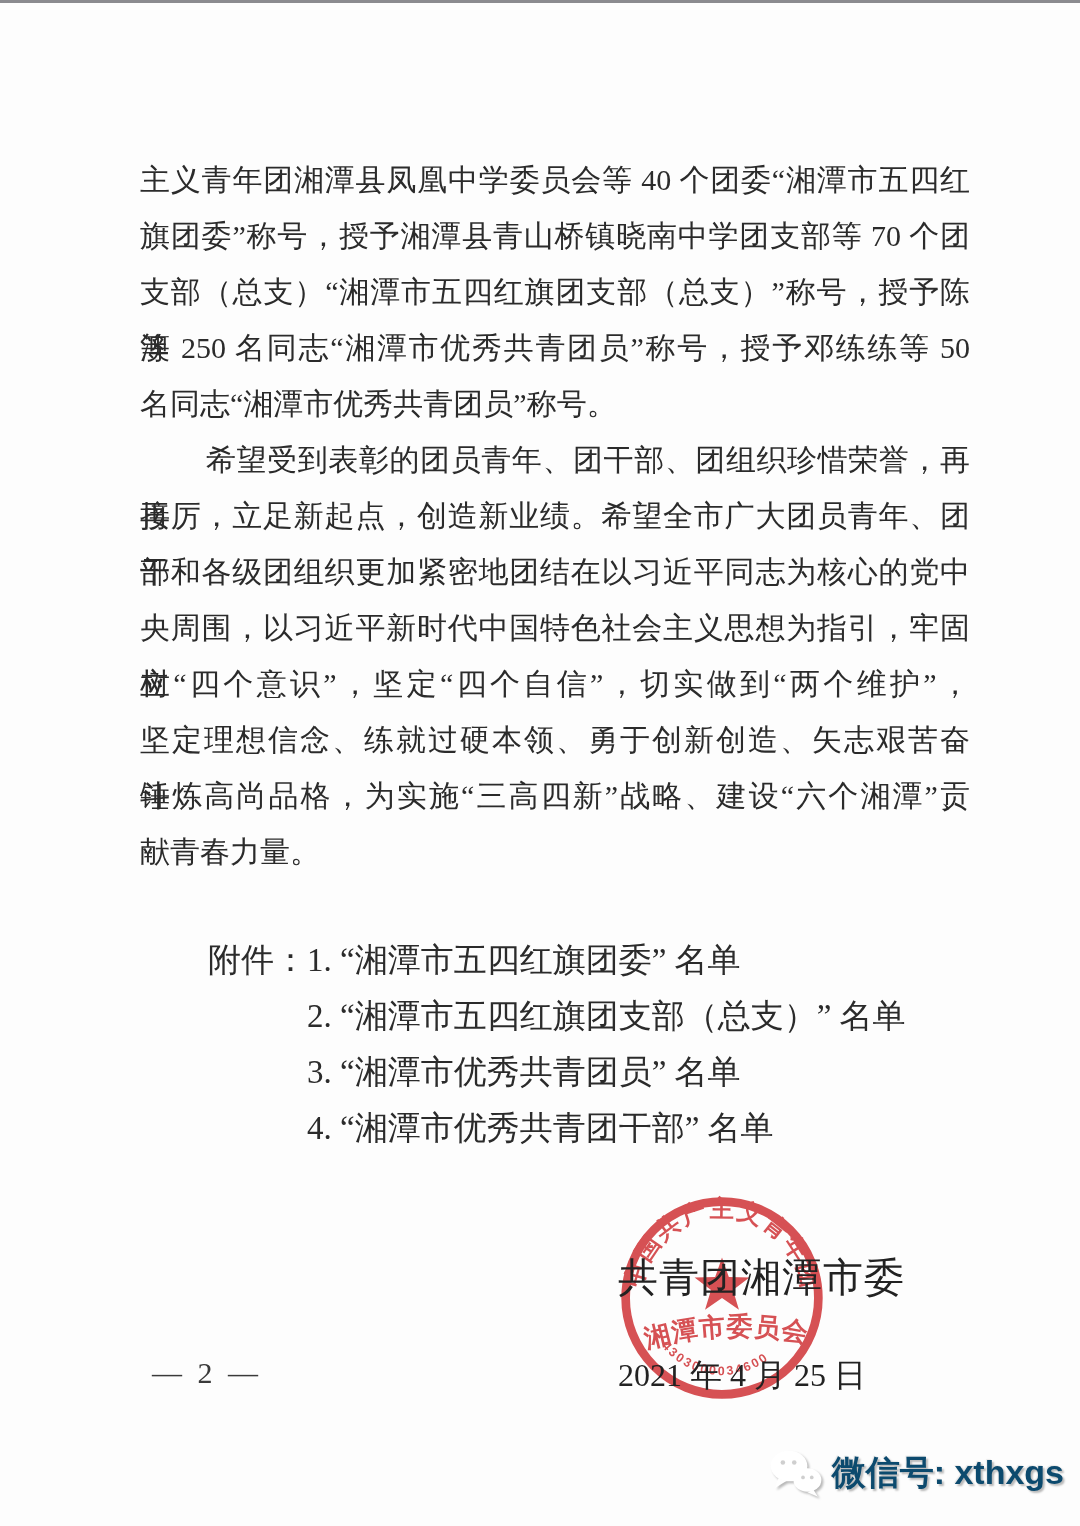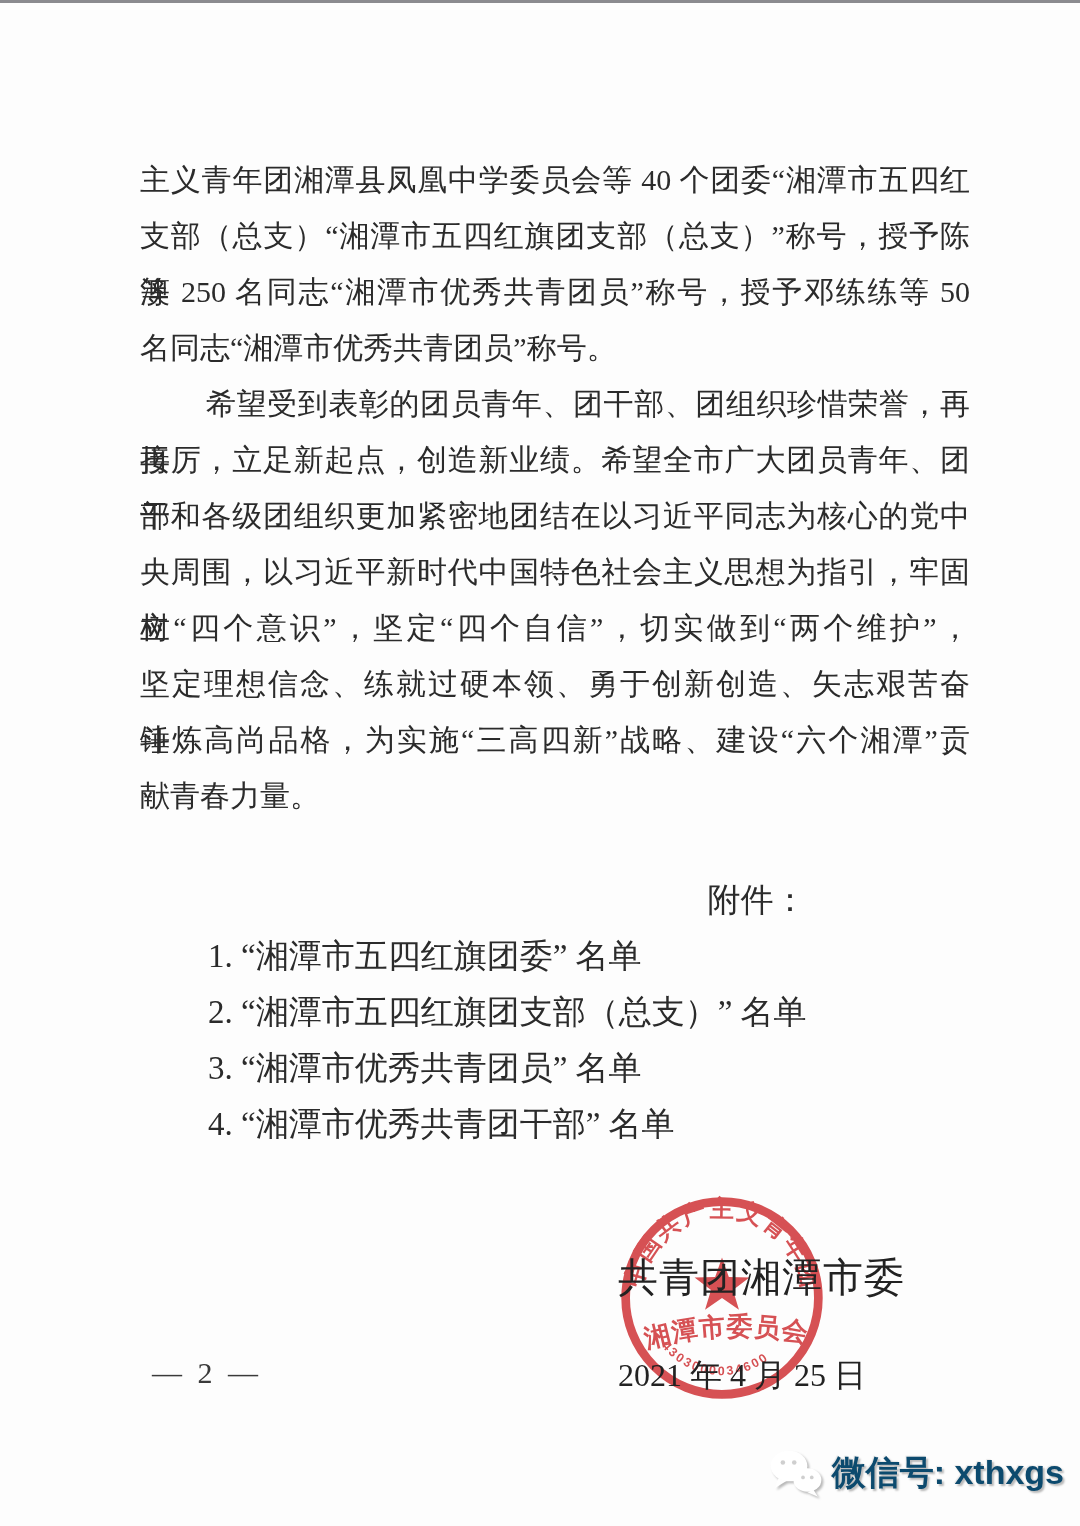--- a/index.html
+++ b/index.html
@@ -18,22 +18,22 @@
     color:#2b2b2b;
   }
   .line{
     font-size:30px;line-height:56px;height:56px;
     white-space:nowrap;color:#2b2b2b;
   }
   .line.j{white-space:normal;text-align:justify;text-align-last:justify;}
   .line.indent{text-indent:66px;}
   
   .attachments{
-    position:absolute;left:208px;top:872px;
-    display:flex;align-items:flex-end;color:#2b2b2b;flex-direction:column;
+    position:absolute;left:208px;top:932px;
+    display:flex;align-items:flex-start;color:#2b2b2b;
   }
   .att-label{font-size:33px;line-height:56px;white-space:nowrap;}
   .att-items{margin-left:0;}
   .att-line{font-size:33px;line-height:56px;white-space:nowrap;color:#2b2b2b;}
   
   .signature{
     position:absolute;left:618px;top:1252px;z-index:3;color:#222;
   }
   .sig-org{font-size:40px;line-height:52px;letter-spacing:1px;white-space:nowrap;}
   .sig-date{font-size:32px;line-height:52px;white-space:nowrap;margin-top:45px;}
@@ -67,20 +67,21 @@
   }
   .wechat-svg{filter:drop-shadow(2px 2px 1px #b8b8b8);}
 </style>
 </head>
 <body>
 
 <div class="scan-top-line"></div>
 
 <div class="body-text">
     <div class="line j">主义青年团湘潭县凤凰中学委员会等 40 个团委“湘潭市五四红</div>
+    <div class="line j">旗团委”称号，授予湘潭县青山桥镇晓南中学团支部等 70 个团</div>
     <div class="line j">支部（总支）“湘潭市五四红旗团支部（总支）”称号，授予陈澳</div>
     <div class="line j">等 250 名同志“湘潭市优秀共青团员”称号，授予邓练练等 50</div>
     <div class="line">名同志“湘潭市优秀共青团员”称号。</div>
     <div class="line j indent">希望受到表彰的团员青年、团干部、团组织珍惜荣誉，再接</div>
     <div class="line j">再厉，立足新起点，创造新业绩。希望全市广大团员青年、团干</div>
     <div class="line j">部和各级团组织更加紧密地团结在以习近平同志为核心的党中</div>
     <div class="line j">央周围，以习近平新时代中国特色社会主义思想为指引，牢固树</div>
     <div class="line j">立“四个意识”，坚定“四个自信”，切实做到“两个维护”，</div>
     <div class="line j">坚定理想信念、练就过硬本领、勇于创新创造、矢志艰苦奋斗、</div>
     <div class="line j">锤炼高尚品格，为实施“三高四新”战略、建设“六个湘潭”贡</div>

